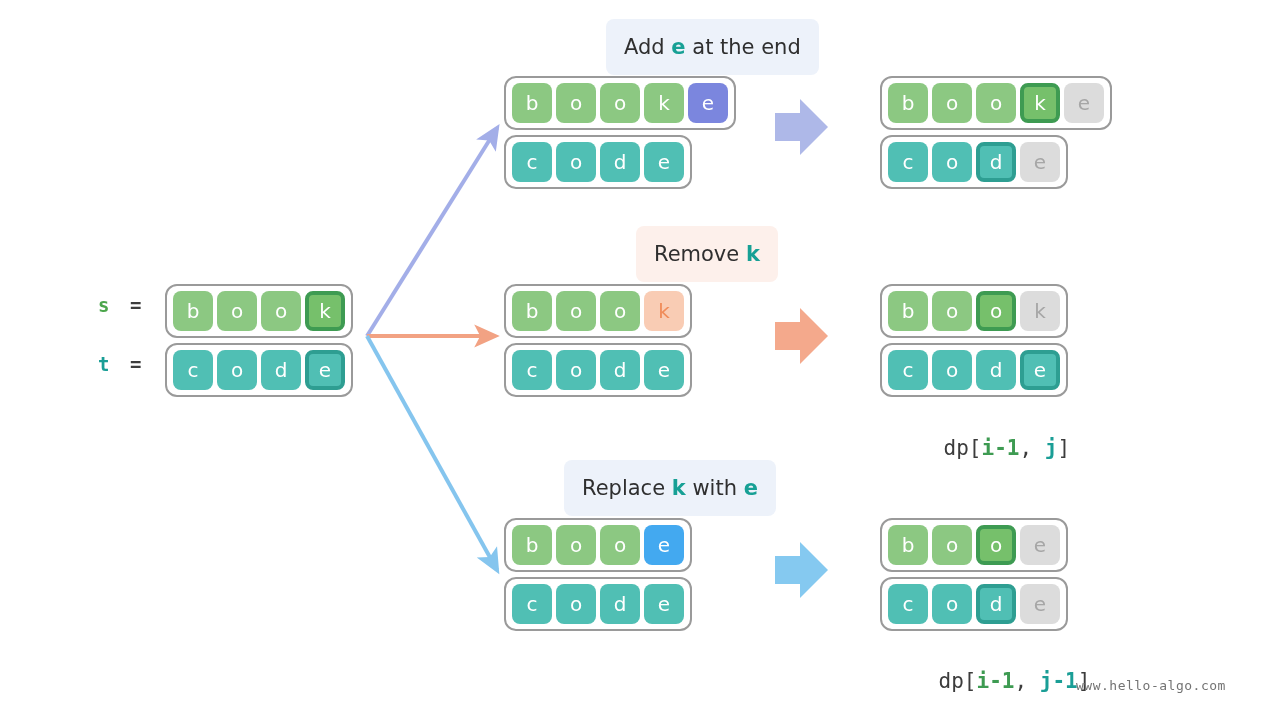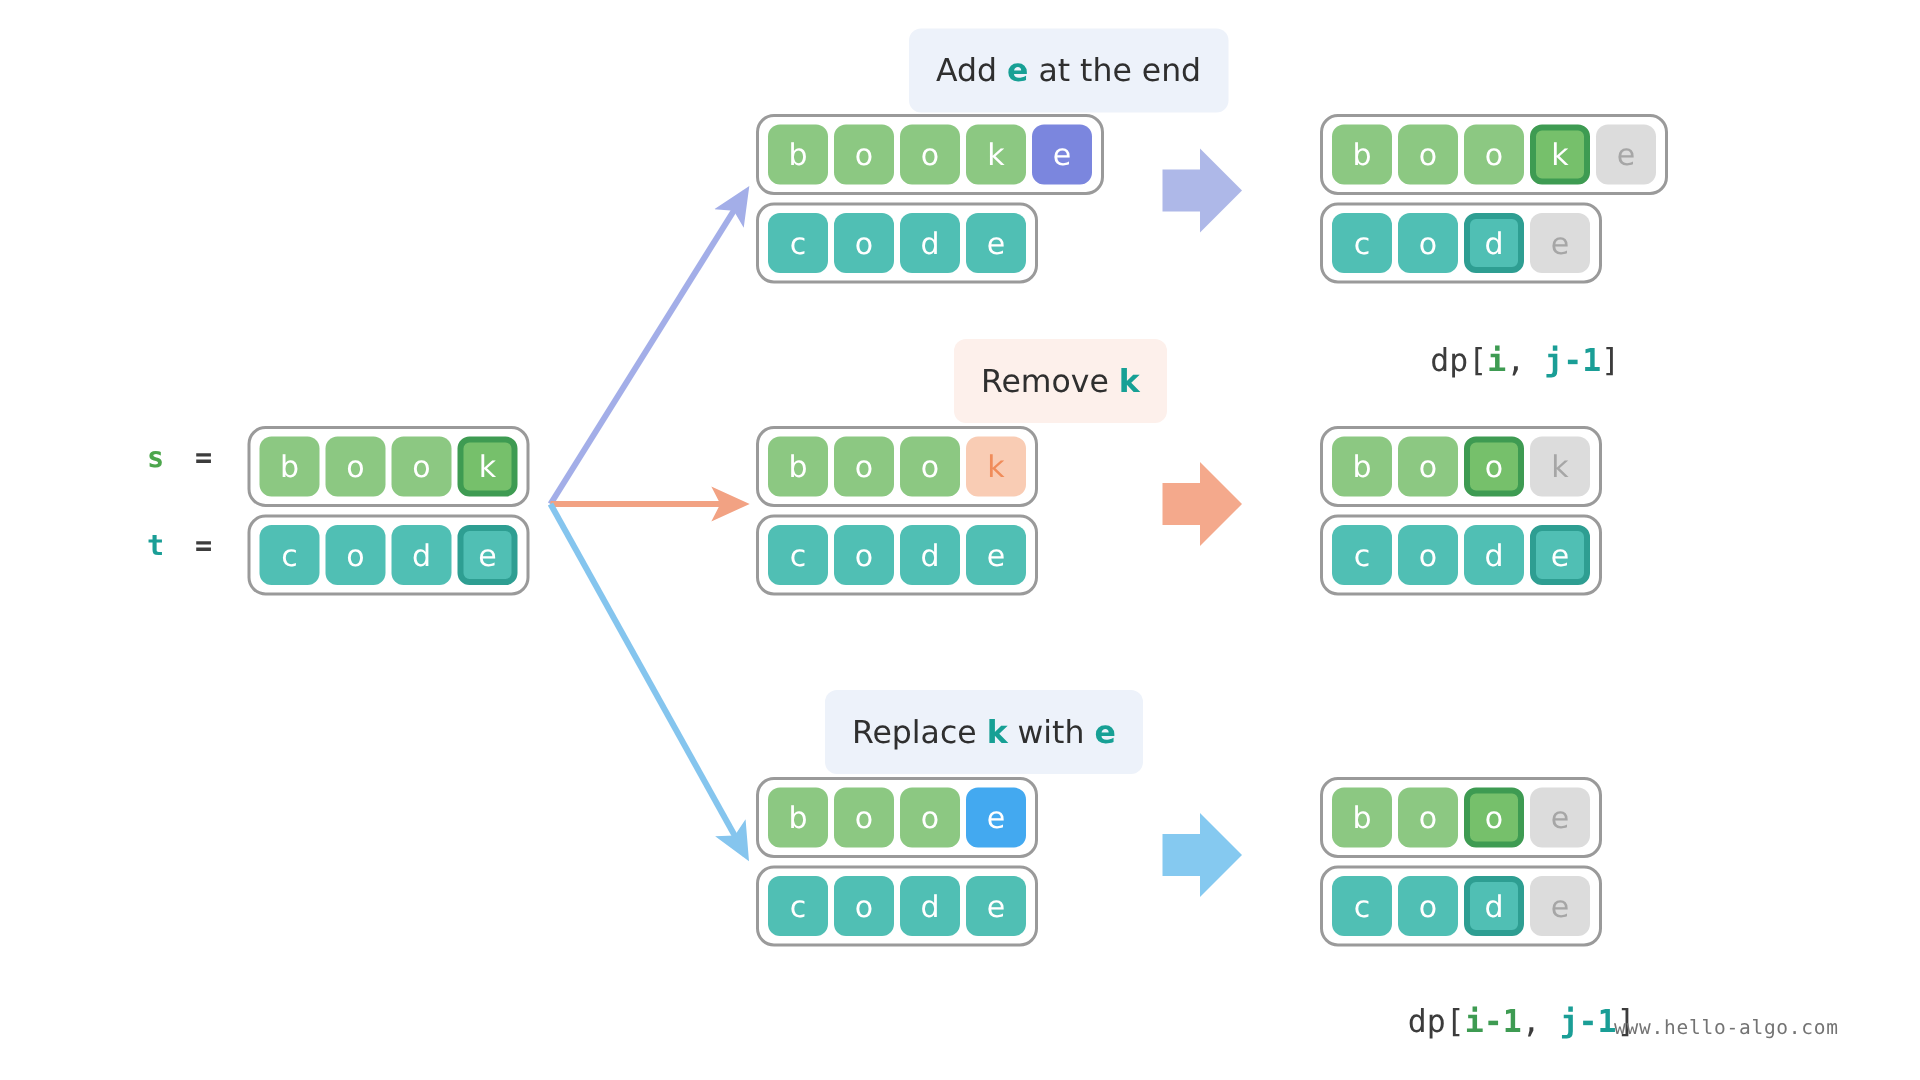--- a/index.html
+++ b/index.html
@@ -178,23 +178,20 @@
     <div class="cell c-green">o</div>
     <div class="cell hl-green">k</div>
     <div class="cell c-gray">e</div>
   </div>
   <div class="arr" style="left:880px; top:135px;">
     <div class="cell c-teal">c</div>
     <div class="cell c-teal">o</div>
     <div class="cell hl-teal">d</div>
     <div class="cell c-gray">e</div>
   </div>
-  <div class="dp" style="left:903px; top:204px;">
-    <span>dp[</span><span class="i">i</span><span>, </span><span class="j">j-1</span><span>]</span>
-  </div>
 
   <div class="pill pill-peach" style="left:636px; top:226px;">
     <span>Remove </span><span class="k">k</span>
   </div>
 
   <div class="arr" style="left:504px; top:284px;">
     <div class="cell c-green">b</div>
     <div class="cell c-green">o</div>
     <div class="cell c-green">o</div>
     <div class="cell c-peach">k</div>
@@ -211,22 +208,25 @@
     <div class="cell c-green">o</div>
     <div class="cell hl-green">o</div>
     <div class="cell c-gray">k</div>
   </div>
   <div class="arr" style="left:880px; top:343px;">
     <div class="cell c-teal">c</div>
     <div class="cell c-teal">o</div>
     <div class="cell c-teal">d</div>
     <div class="cell hl-teal">e</div>
   </div>
-
-  <div class="pill pill-blue" style="left:550px; top:460px;">
+  <div class="dp" style="left:893px; top:412px;">
+    <span>dp[</span><span class="i">i-1</span><span>, </span><span class="j">j</span><span>]</span>
+  </div>
+
+  <div class="pill pill-blue" style="left:564px; top:460px;">
     <span>Replace </span><span class="k">k</span><span> with </span><span class="k">e</span>
   </div>
 
   <div class="arr" style="left:504px; top:518px;">
     <div class="cell c-green">b</div>
     <div class="cell c-green">o</div>
     <div class="cell c-green">o</div>
     <div class="cell c-blue">e</div>
   </div>
   <div class="arr" style="left:504px; top:577px;">

